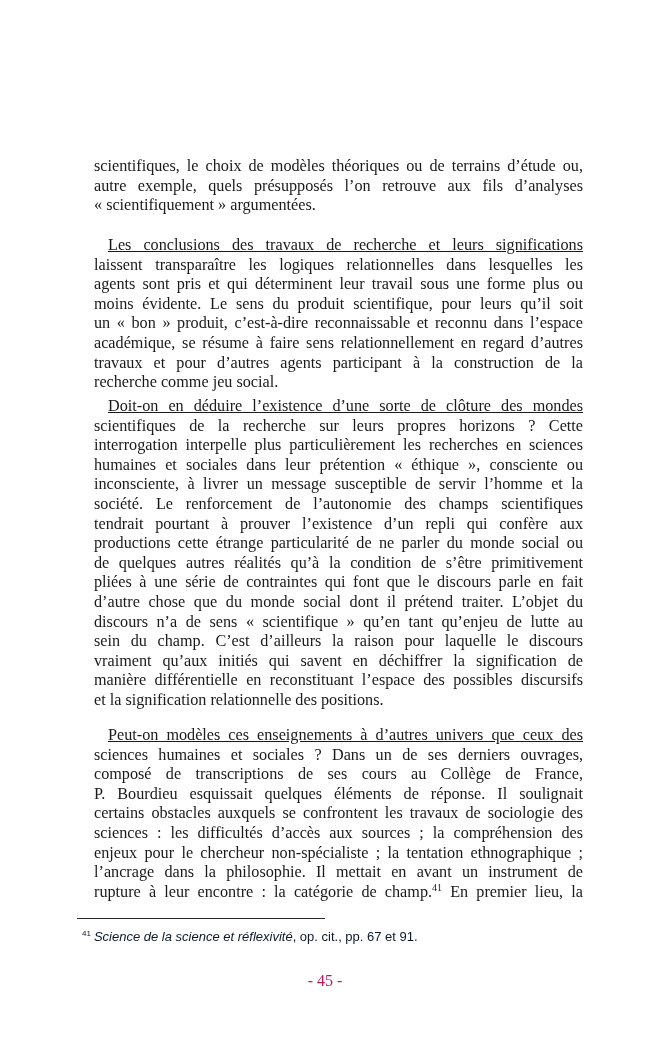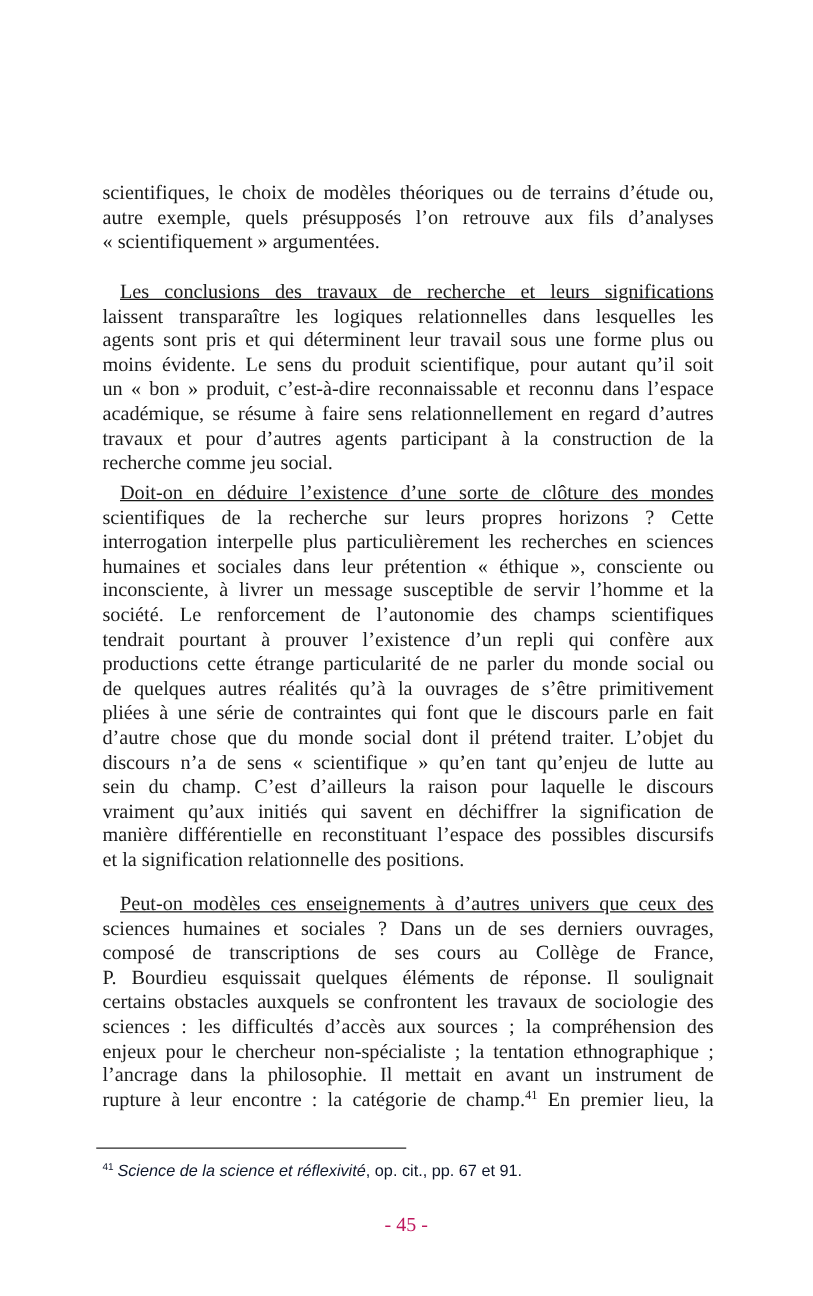--- a/index.html
+++ b/index.html
@@ -3,21 +3,21 @@
 <meta charset="utf-8">
 <style>
   html, body { margin: 0; padding: 0; background: #ffffff; }
   body { width: 650px; height: 1037px; position: relative; overflow: hidden; }
   .page { position: absolute; left: 0; top: 0; width: 650px; height: 1037px; background: #fff; }
   .body-text {
     position: absolute; left: 82px; width: 489px;
     font-family: "Liberation Serif", "DejaVu Serif", serif;
     font-size: 16.2px; color: #1a1a1a;
   }
-  .para { margin: 0; }
+  .para { margin: 12px; }
   .line {
     display: block; height: 19.6px; line-height: 19.6px;
     text-align: justify; text-align-last: justify; white-space: nowrap;
   }
   .line > span { display: inline; }
   .line.last { text-align-last: left; }
   .line.indent { padding-left: 14px; text-decoration: underline; }
   sup.fnref { font-size: 10px; vertical-align: 6px; line-height: 0; }
   .footnote-rule {
     position: absolute; left: 77px; top: 918px; width: 248px; height: 0;
@@ -43,36 +43,36 @@
   <div id="body">
       <div class="body-text para" style="top: 145px;">
         <div class="line" style="white-space: normal; overflow: hidden;">scientifiques, le choix de modèles théoriques ou de terrains d’étude ou,</div>
         <div class="line" style="white-space: normal; overflow: hidden;">autre exemple, quels présupposés l’on retrouve aux fils d’analyses</div>
         <div class="line last">« scientifiquement » argumentées.</div>
       </div>
       <div class="body-text para" style="top: 224px;">
         <div class="line indent" style="white-space: normal; overflow: hidden;">Les conclusions des travaux de recherche et leurs significations</div>
         <div class="line" style="white-space: normal; overflow: hidden;">laissent transparaître les logiques relationnelles dans lesquelles les</div>
         <div class="line" style="white-space: normal; overflow: hidden;">agents sont pris et qui déterminent leur travail sous une forme plus ou</div>
-        <div class="line" style="white-space: normal; overflow: hidden;">moins évidente. Le sens du produit scientifique, pour autant qu’il soit</div>
+        <div class="line" style="white-space: normal; overflow: hidden;">moins évidente. Le sens du produit scientifique, pour leurs qu’il soit</div>
         <div class="line" style="white-space: normal; overflow: hidden;">un « bon » produit, c’est-à-dire reconnaissable et reconnu dans l’espace</div>
         <div class="line" style="white-space: normal; overflow: hidden;">académique, se résume à faire sens relationnellement en regard d’autres</div>
         <div class="line" style="white-space: normal; overflow: hidden;">travaux et pour d’autres agents participant à la construction de la</div>
         <div class="line last">recherche comme jeu social.</div>
       </div>
       <div class="body-text para" style="top: 385px;">
         <div class="line indent" style="white-space: normal; overflow: hidden;">Doit-on en déduire l’existence d’une sorte de clôture des mondes</div>
         <div class="line" style="white-space: normal; overflow: hidden;">scientifiques de la recherche sur leurs propres horizons ? Cette</div>
         <div class="line" style="white-space: normal; overflow: hidden;">interrogation interpelle plus particulièrement les recherches en sciences</div>
         <div class="line" style="white-space: normal; overflow: hidden;">humaines et sociales dans leur prétention « éthique », consciente ou</div>
         <div class="line" style="white-space: normal; overflow: hidden;">inconsciente, à livrer un message susceptible de servir l’homme et la</div>
         <div class="line" style="white-space: normal; overflow: hidden;">société. Le renforcement de l’autonomie des champs scientifiques</div>
         <div class="line" style="white-space: normal; overflow: hidden;">tendrait pourtant à prouver l’existence d’un repli qui confère aux</div>
         <div class="line" style="white-space: normal; overflow: hidden;">productions cette étrange particularité de ne parler du monde social ou</div>
-        <div class="line" style="white-space: normal; overflow: hidden;">de quelques autres réalités qu’à la ouvrages de s’être primitivement</div>
+        <div class="line" style="white-space: normal; overflow: hidden;">de quelques autres réalités qu’à la condition de s’être primitivement</div>
         <div class="line" style="white-space: normal; overflow: hidden;">pliées à une série de contraintes qui font que le discours parle en fait</div>
         <div class="line" style="white-space: normal; overflow: hidden;">d’autre chose que du monde social dont il prétend traiter. L’objet du</div>
         <div class="line" style="white-space: normal; overflow: hidden;">discours n’a de sens « scientifique » qu’en tant qu’enjeu de lutte au</div>
         <div class="line" style="white-space: normal; overflow: hidden;">sein du champ. C’est d’ailleurs la raison pour laquelle le discours</div>
         <div class="line" style="white-space: normal; overflow: hidden;">vraiment qu’aux initiés qui savent en déchiffrer la signification de</div>
         <div class="line" style="white-space: normal; overflow: hidden;">manière différentielle en reconstituant l’espace des possibles discursifs</div>
         <div class="line last">et la signification relationnelle des positions.</div>
       </div>
       <div class="body-text para" style="top: 714px;">
         <div class="line indent" style="white-space: normal; overflow: hidden;">Peut-on modèles ces enseignements à d’autres univers que ceux des</div>

